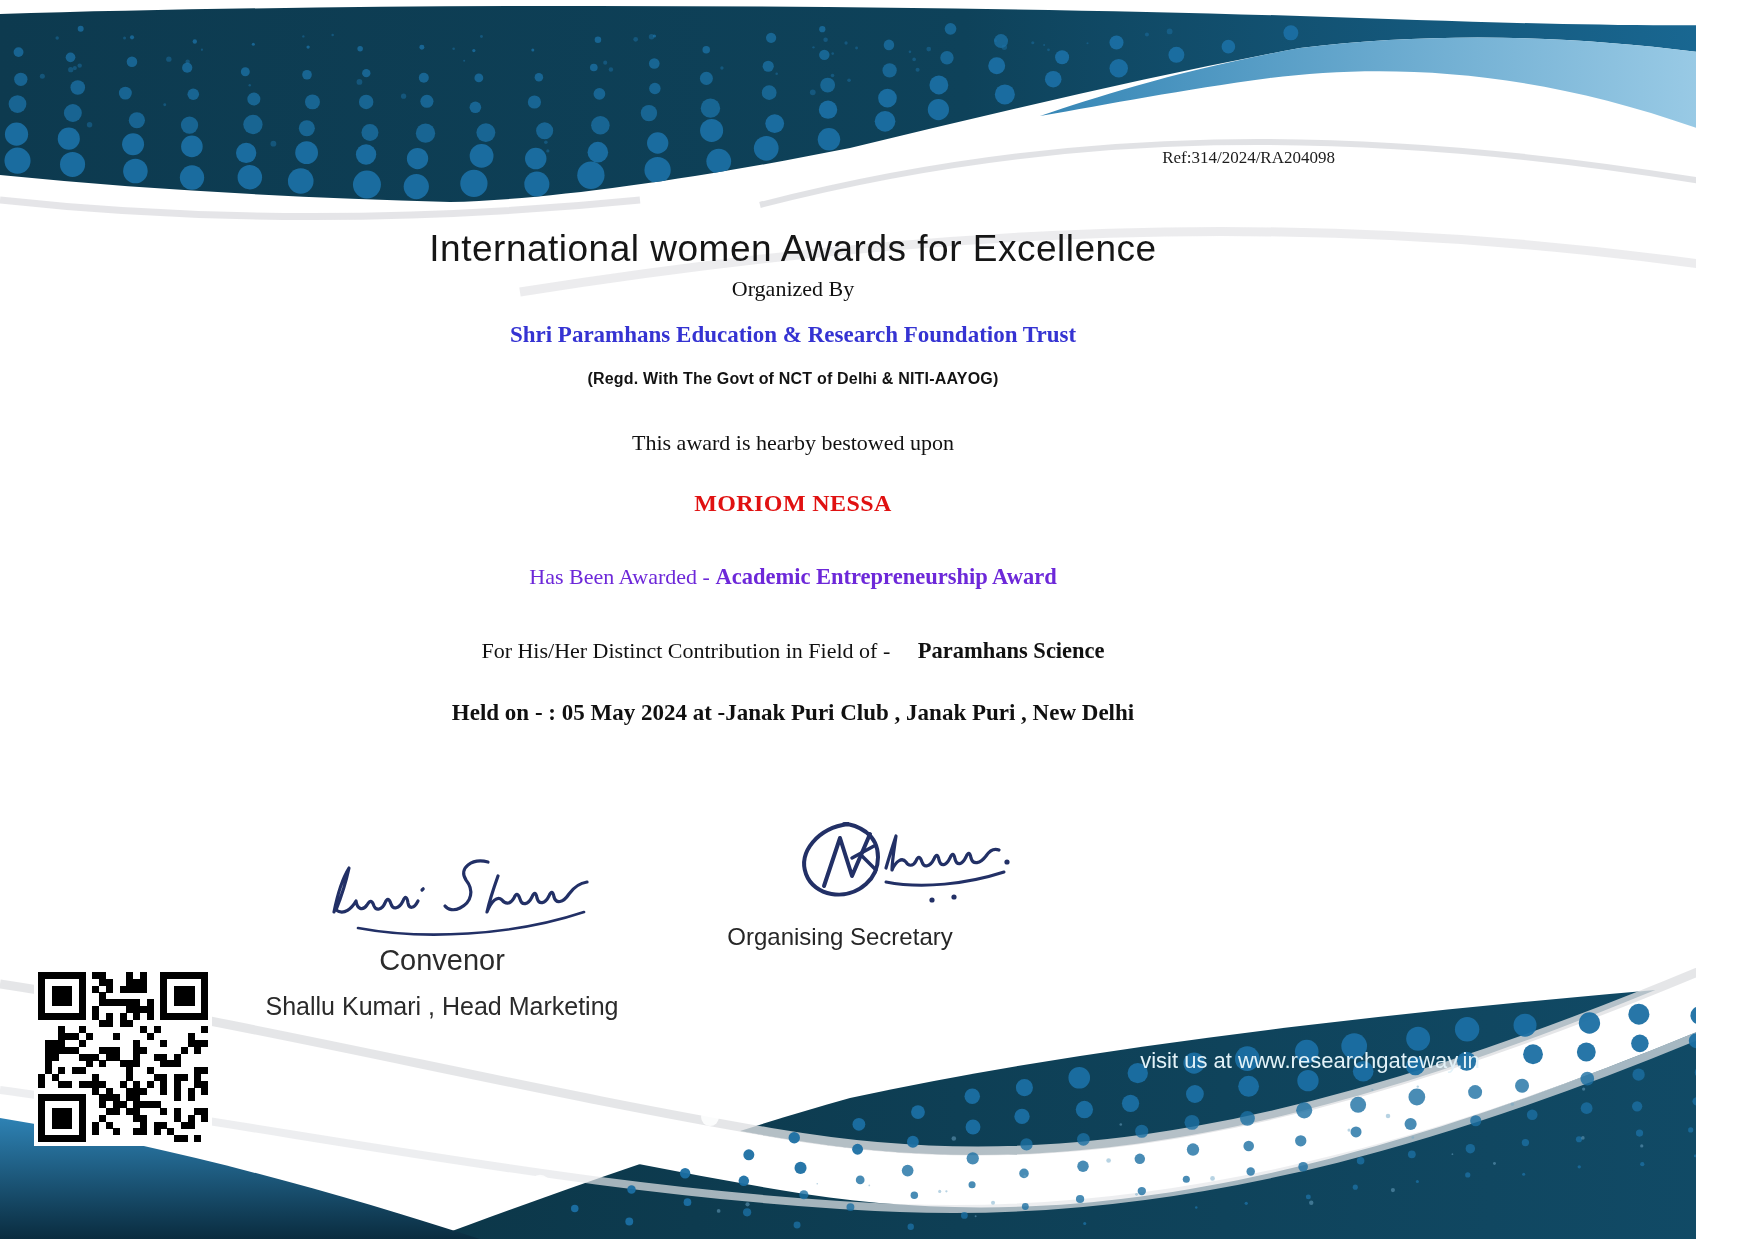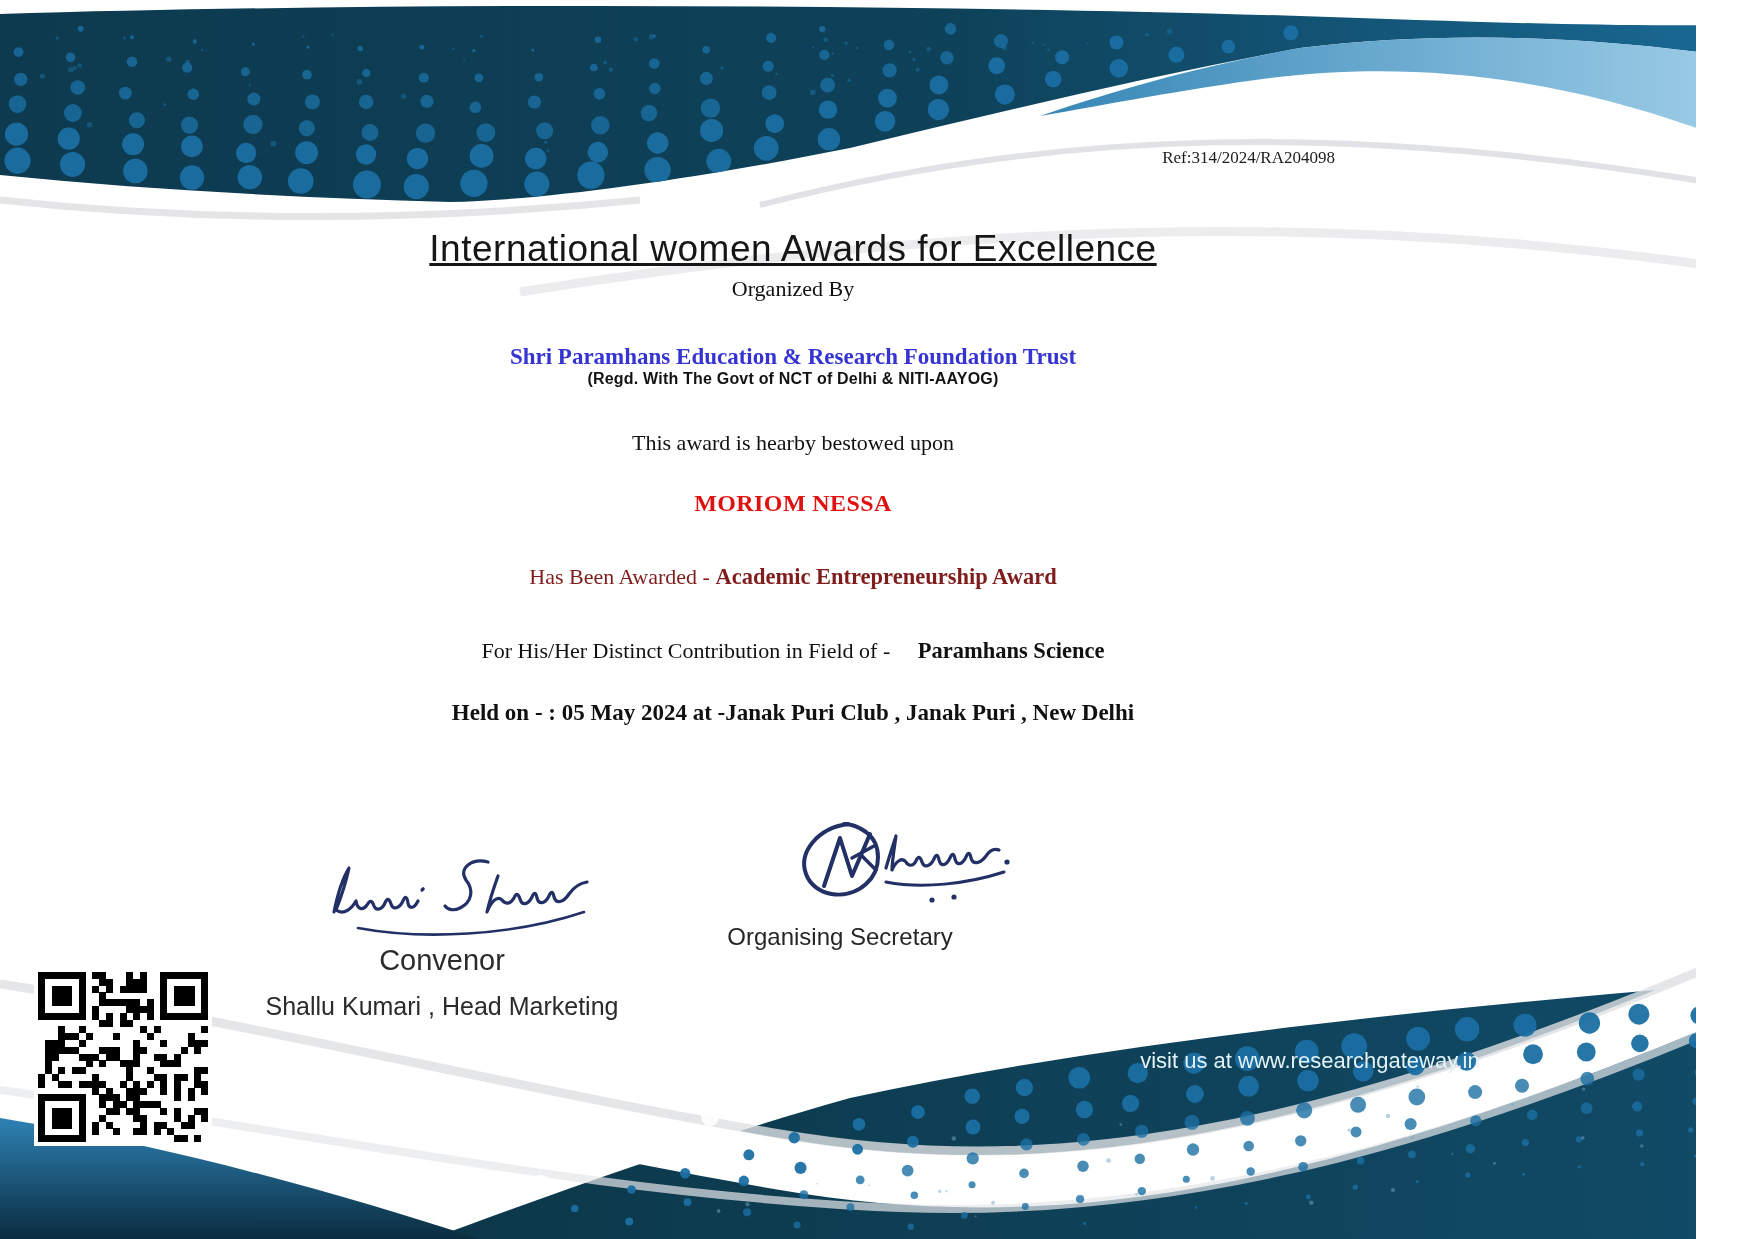--- a/index.html
+++ b/index.html
@@ -4,27 +4,27 @@
 <style>
   html,body{margin:0;padding:0;}
   body{width:1754px;height:1239px;background:#ffffff;overflow:hidden;
        font-family:"Liberation Sans", sans-serif;}
   .stage{position:relative;width:1696px;height:1239px;background:#fff;overflow:hidden;}
   #bg-decor{position:absolute;left:0;top:0;z-index:0;}
   .txt{position:absolute;z-index:2;white-space:nowrap;}
   .center-line{left:0;width:1586px;text-align:center;}
   .serif{font-family:"Liberation Serif", serif;}
   .ref-no{top:148px;right:361px;font-size:17px;color:#1c1c1c;}
-  .cert-title{top:228px;font-size:37px;color:#161616;letter-spacing:0.5px;text-decoration:underline;}
+  .cert-title{top:228px;font-size:37px;color:#161616;letter-spacing:0.5px;}
   .organized-by{top:276px;font-size:22px;color:#111;}
-  .org-name{top:344px;font-size:23px;font-weight:bold;color:#3533d2;}
+  .org-name{top:322px;font-size:23px;font-weight:bold;color:#3533d2;}
   .org-note{top:370px;font-size:16px;font-weight:bold;color:#131313;letter-spacing:0.2px;}
   .bestowed{top:430px;font-size:22px;color:#111;}
   .recipient{top:490px;font-size:24px;font-weight:bold;color:#e01111;letter-spacing:0.4px;}
-  .awarded{top:564px;font-size:22px;color:#7f1d1d;}
+  .awarded{top:564px;font-size:22px;color:#6d28d9;}
   .awarded b{font-size:22.5px;}
   .field{top:638px;font-size:22px;color:#111;}
   .field b{margin-left:22px;font-size:22.5px;}
   .event{top:700px;font-size:23px;font-weight:bold;color:#101010;}
   .sig-svg{position:absolute;z-index:2;}
   .convenor-title{top:944px;left:242px;width:400px;text-align:center;font-size:29px;color:#2b2b2b;}
   .convenor-name{top:992px;left:142px;width:600px;text-align:center;font-size:25px;color:#2a2a2a;}
   .secretary-title{top:923px;left:640px;width:400px;text-align:center;font-size:24px;color:#262626;}
   .website{top:1048px;left:1100px;width:420px;text-align:center;font-size:22px;color:#e3f2f8;}
   .qr-box{position:absolute;left:34px;top:968px;width:170px;height:170px;background:#fff;

